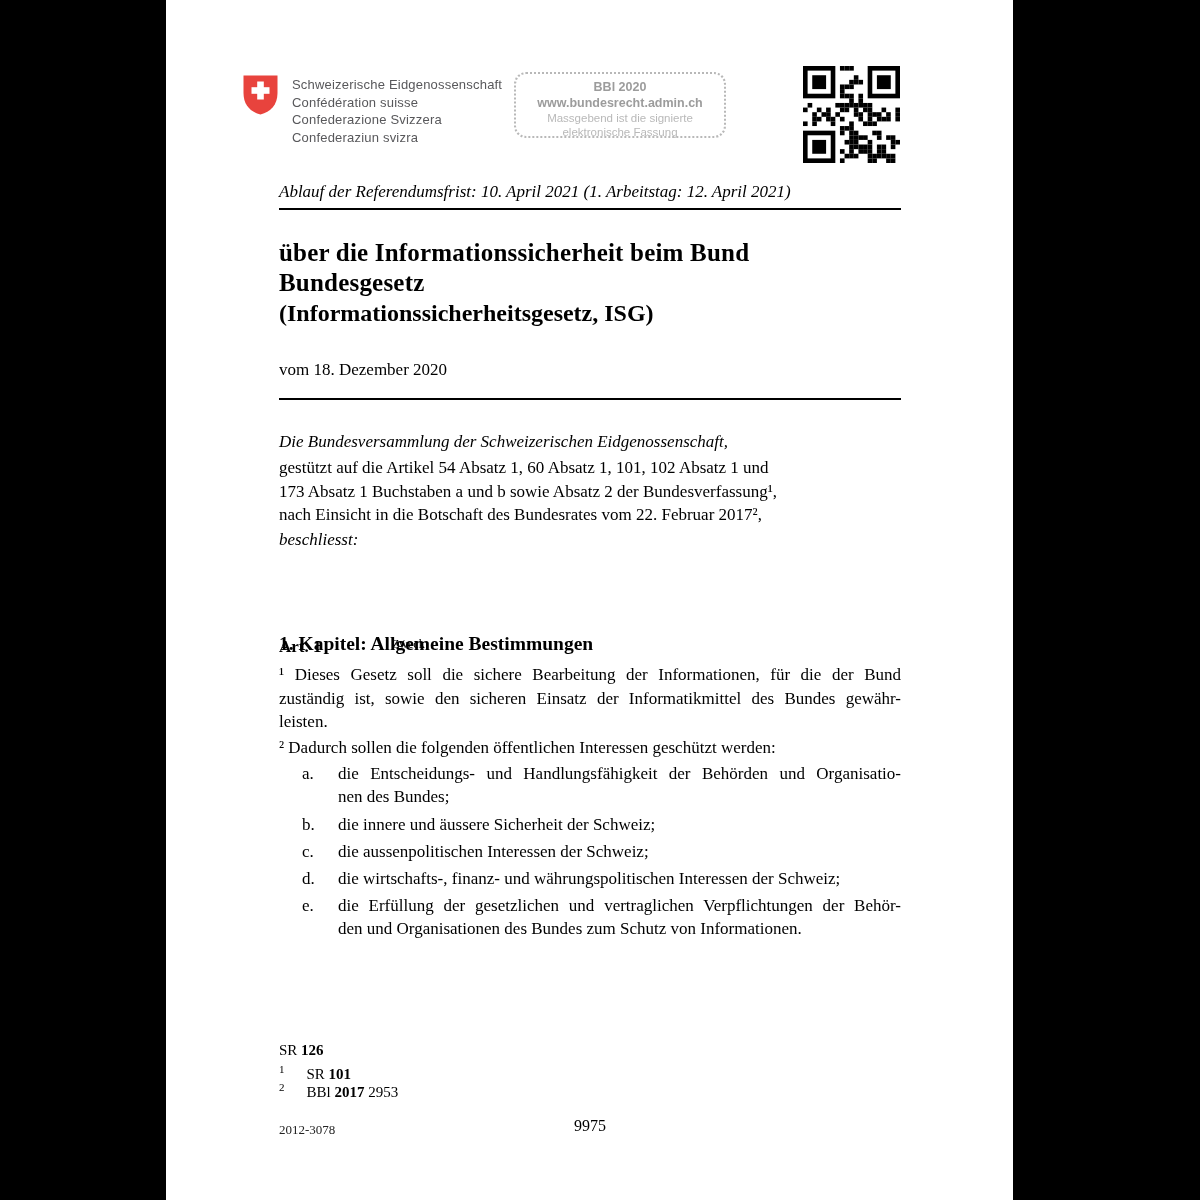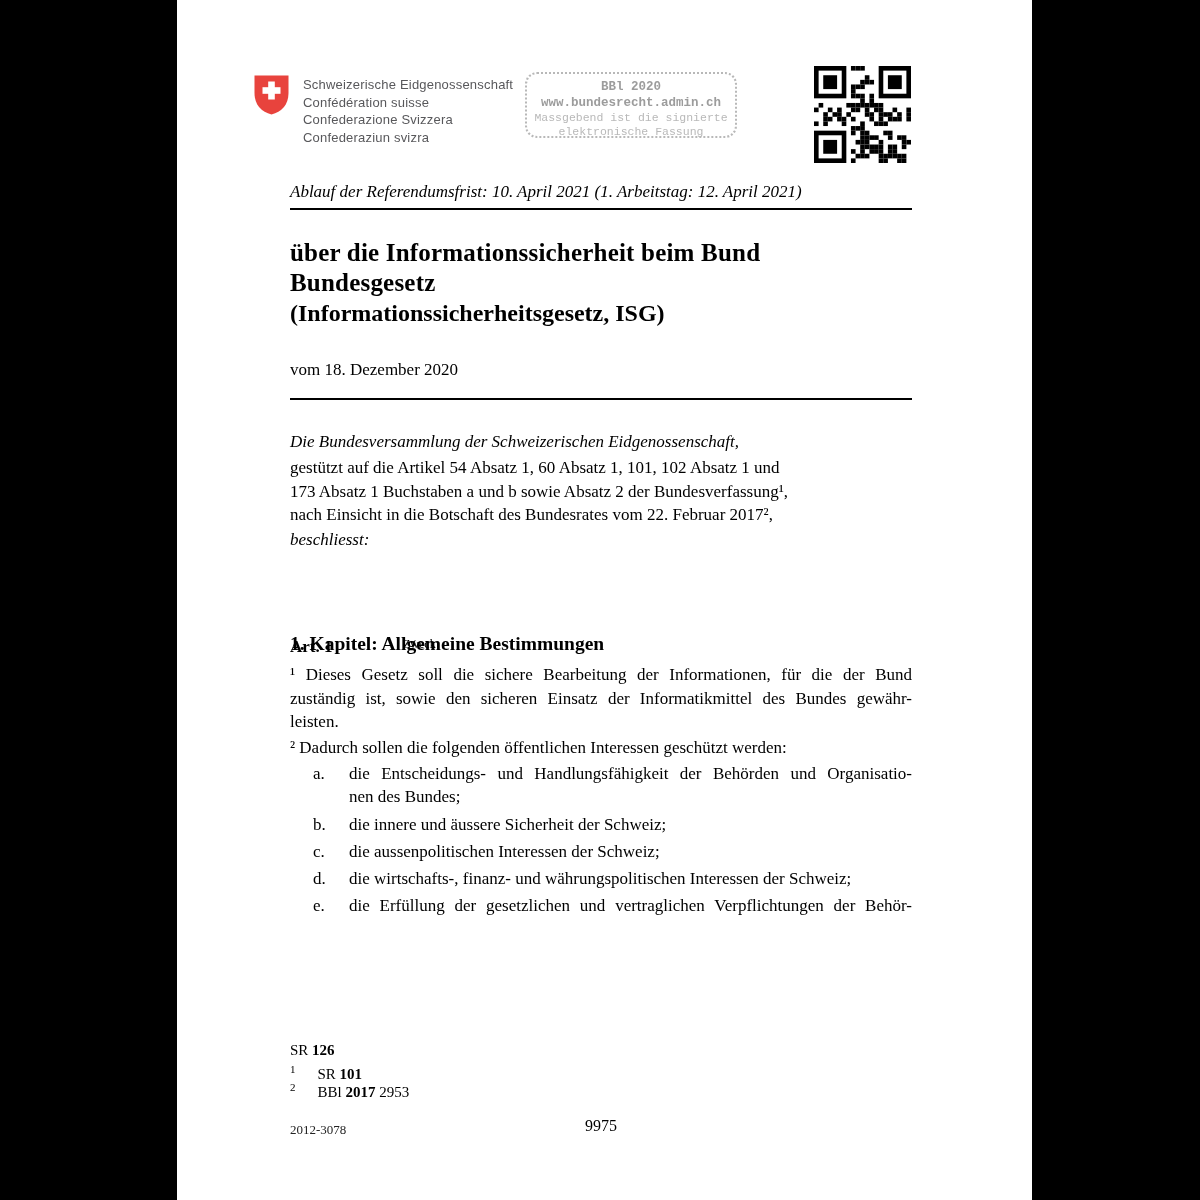--- a/index.html
+++ b/index.html
@@ -2,39 +2,38 @@
 <html><head>
 <meta charset="utf-8">
 <style>
   html,body{margin:0;padding:0;}
   body{
     width:1200px;height:1200px;position:relative;
     background:#000;overflow:hidden;
     font-family:"Liberation Serif", serif;color:#000;
   }
   .paper{
-    position:absolute;left:177px;top:0;width:847px;height:1200px;
+    position:absolute;left:166px;top:0;width:847px;height:1200px;
     background:#ffffff;
-    padding-left:8px;
   }
   .abs{position:absolute;}
 
   
   .coa{position:absolute;left:76px;top:74px;width:37px;height:42px;}
   .country-names{
     position:absolute;left:126px;top:76px;
     font-family:"Liberation Sans", sans-serif;
     font-size:13px;line-height:17.5px;color:#58585b;
     letter-spacing:.2px;
   }
   .stamp{
     position:absolute;left:348px;top:72px;width:212px;height:66px;
     border:2px dotted #b8b8b8;border-radius:12px;
     box-sizing:border-box;text-align:center;
-    font-family:Liberation Mono, monospace;
+    font-family:Liberation Sans, sans-serif;
     padding-top:5px;
   }
   .stamp .s1{font-size:12.5px;font-weight:bold;color:#9c9c9c;line-height:16px;}
   .stamp .s2{font-size:12.5px;font-weight:bold;color:#9c9c9c;line-height:16px;}
   .stamp .s3,.stamp .s4{font-size:11.5px;color:#b9b9b9;line-height:14px;}
   .qr{position:absolute;left:637px;top:66px;width:97px;height:97px;}
 
   
   .col{left:113px;width:622px;}
   .rule{position:absolute;left:113px;width:622px;height:2px;background:#000;}
@@ -269,20 +268,21 @@
   <div class="list-item col" style="top:867px;">
     <span class="ltr">d.</span>
     <span class="ltxt">
         <div>die wirtschafts-, finanz- und währungspolitischen Interessen der Schweiz;</div>
       </span>
   </div>
   <div class="list-item col" style="top:894px;">
     <span class="ltr">e.</span>
     <span class="ltxt">
         <div class="jl">die Erfüllung der gesetzlichen und vertraglichen Verpflichtungen der Behör-</div>
+        <div>den und Organisationen des Bundes zum Schutz von Informationen.</div>
       </span>
   </div>
 
   <div class="abs col fn" style="top:1042px;">
     <span>SR</span>
     <span class="b">126</span>
   </div>
   <div class="abs col fn" style="top:1061px;">
     <span class="fn-num">1</span><span class="fn-text"><span>SR</span> <span class="b">101</span> <span></span></span>
   </div>

